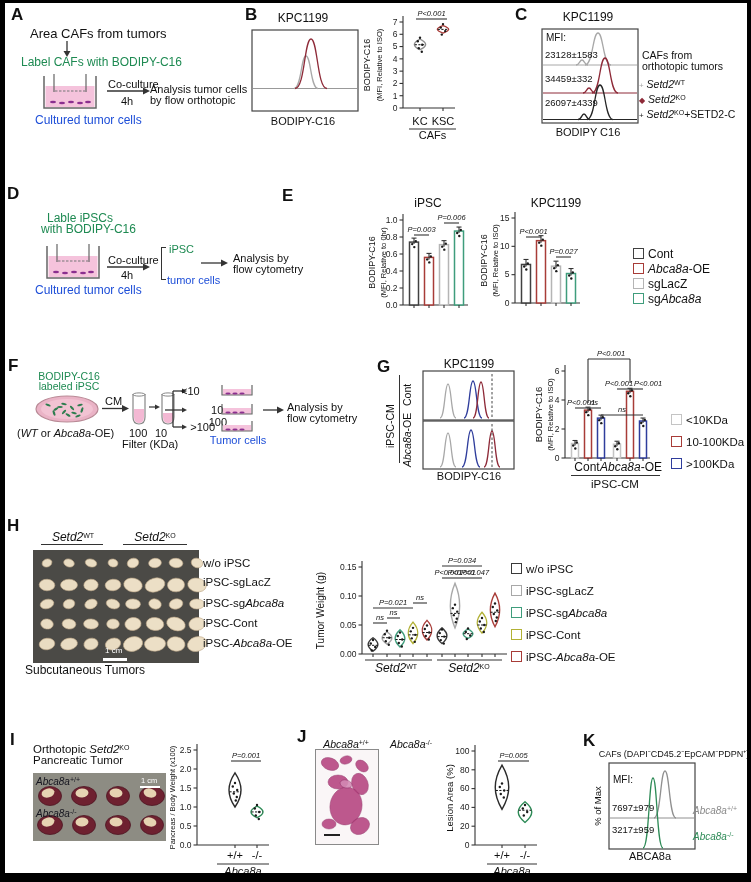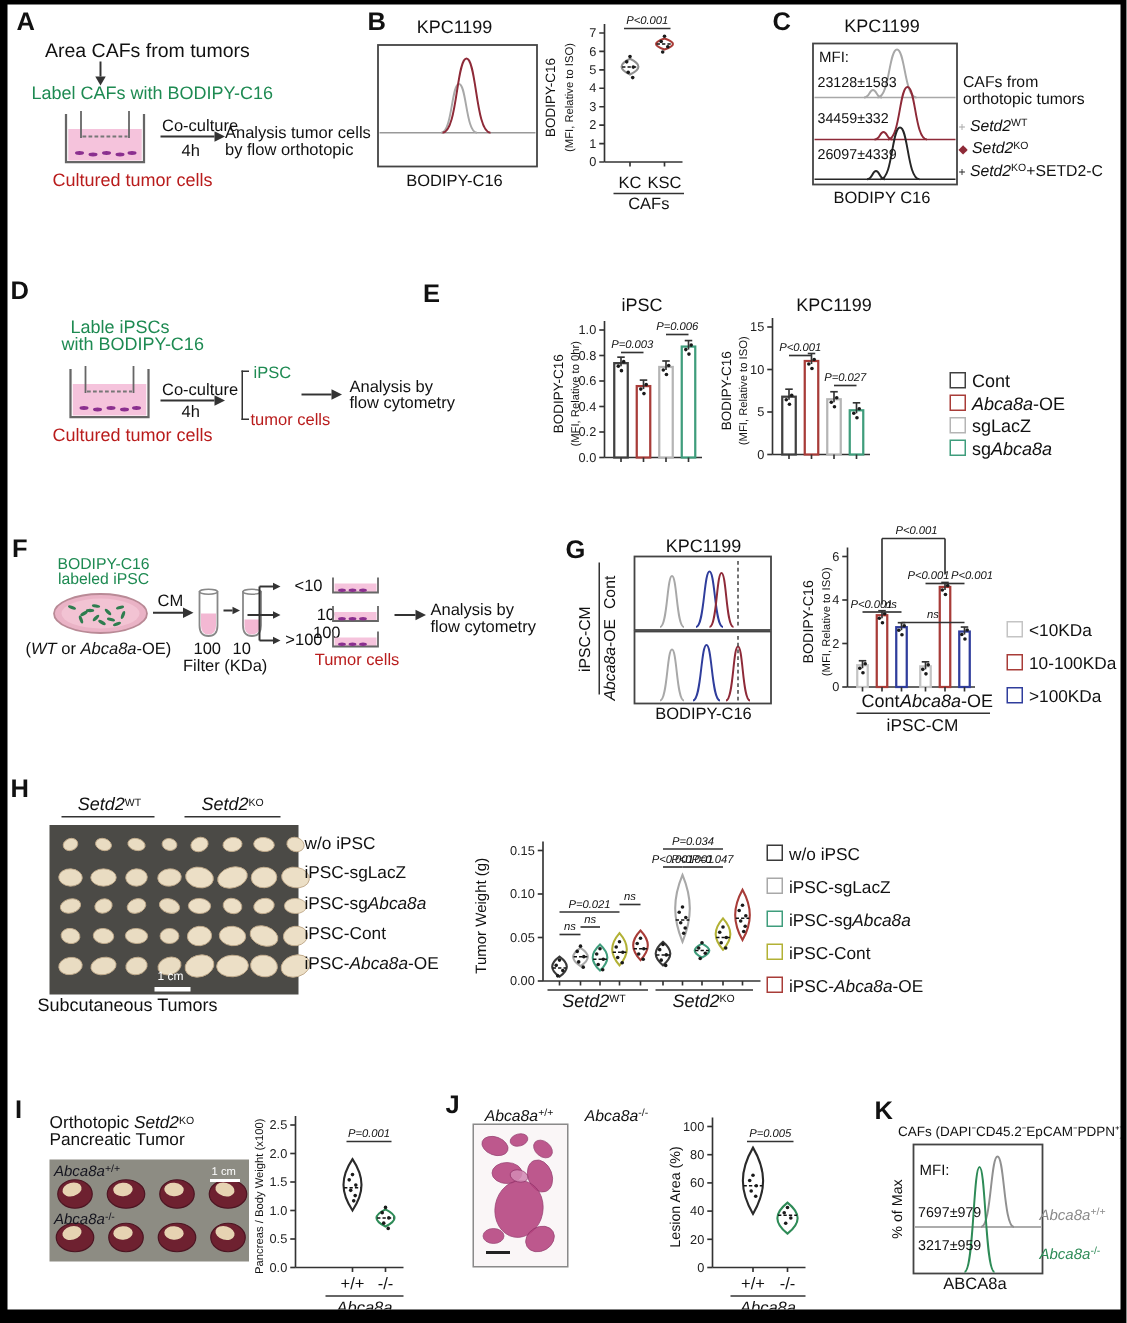--- a/index.html
+++ b/index.html
@@ -9,21 +9,21 @@
   .t13{font-size:13px;line-height:14px;}
   .t12{font-size:12px;line-height:13px;text-align:right;}
   .t115{font-size:11.5px;line-height:12.5px;}
   .t11{font-size:11px;line-height:12px;}
   .t105{font-size:10.5px;line-height:11.5px;}
   .t10{font-size:10px;line-height:11px;}
   .t9{font-size:9px;line-height:10px;}
   .t8{font-size:8px;line-height:9px;}
   .ctr{text-align:center;}
   .green{color:#1e8a52;}
-  .purple{color:#b91c1c;}
+  .purple{color:#1d4ed8;}
   .grayc{color:#8a8a8a;}
   .it{font-style:italic;}
   .nw{white-space:nowrap;}
   sup,.sup{font-size:7px;vertical-align:3px;font-style:normal;}
   .rot{position:absolute;transform:rotate(-90deg);transform-origin:0 0;white-space:nowrap;}
   .hr{position:absolute;background:#333;height:1.2px;}
   .vr{position:absolute;background:#333;width:1.2px;}
   svg{overflow:visible;}
   svg text{font-family:"Liberation Sans",sans-serif;}
   .ax{stroke:#333;stroke-width:1.1;fill:none;}
@@ -334,21 +334,21 @@
   <svg class="abs arr" style="left:160px;top:381px" width="26" height="52">
     <line x1="0" y1="26" x2="8" y2="26"></line>
     <line x1="8" y1="7" x2="8" y2="43"></line>
     <line x1="8" y1="7" x2="17" y2="7"></line>
       <polygon points="17,4.5 22,7 17,9.5"></polygon>
     <line x1="8" y1="26" x2="17" y2="26"></line>
       <polygon points="17,23.5 22,26 17,28.5"></polygon>
     <line x1="8" y1="43" x2="17" y2="43"></line>
       <polygon points="17,40.5 22,43 17,45.5"></polygon>
   </svg>
-  <div class="abs t11" style="left:176px;top:382px;width:34px;text-align:right">&lt;10</div>
+  <div class="abs t11" style="left:176px;top:382px;width:34px;">&lt;10</div>
   <div class="abs t11" style="left:188px;top:401px;width:34px;text-align:right">10-100</div>
   <div class="abs t11" style="left:176px;top:418px;width:34px;text-align:right">&gt;100</div>
   <svg class="abs minidish" style="left:214px;top:380px" width="38" height="16">
       <rect x="4" y="6" width="28" height="6" fill="#f5c3dc"></rect>
       <path d="M3 2 V12 H33 V2" fill="none" stroke="#666" stroke-width="1.2"></path>
       <ellipse cx="9" cy="10.5" rx="2.6" ry="1.1" fill="#8b2f8f"></ellipse>
       <ellipse cx="16" cy="10.5" rx="2.6" ry="1.1" fill="#8b2f8f"></ellipse>
       <ellipse cx="23" cy="10.5" rx="2.6" ry="1.1" fill="#8b2f8f"></ellipse>
     </svg>
   <svg class="abs minidish" style="left:214px;top:399px" width="38" height="16">

